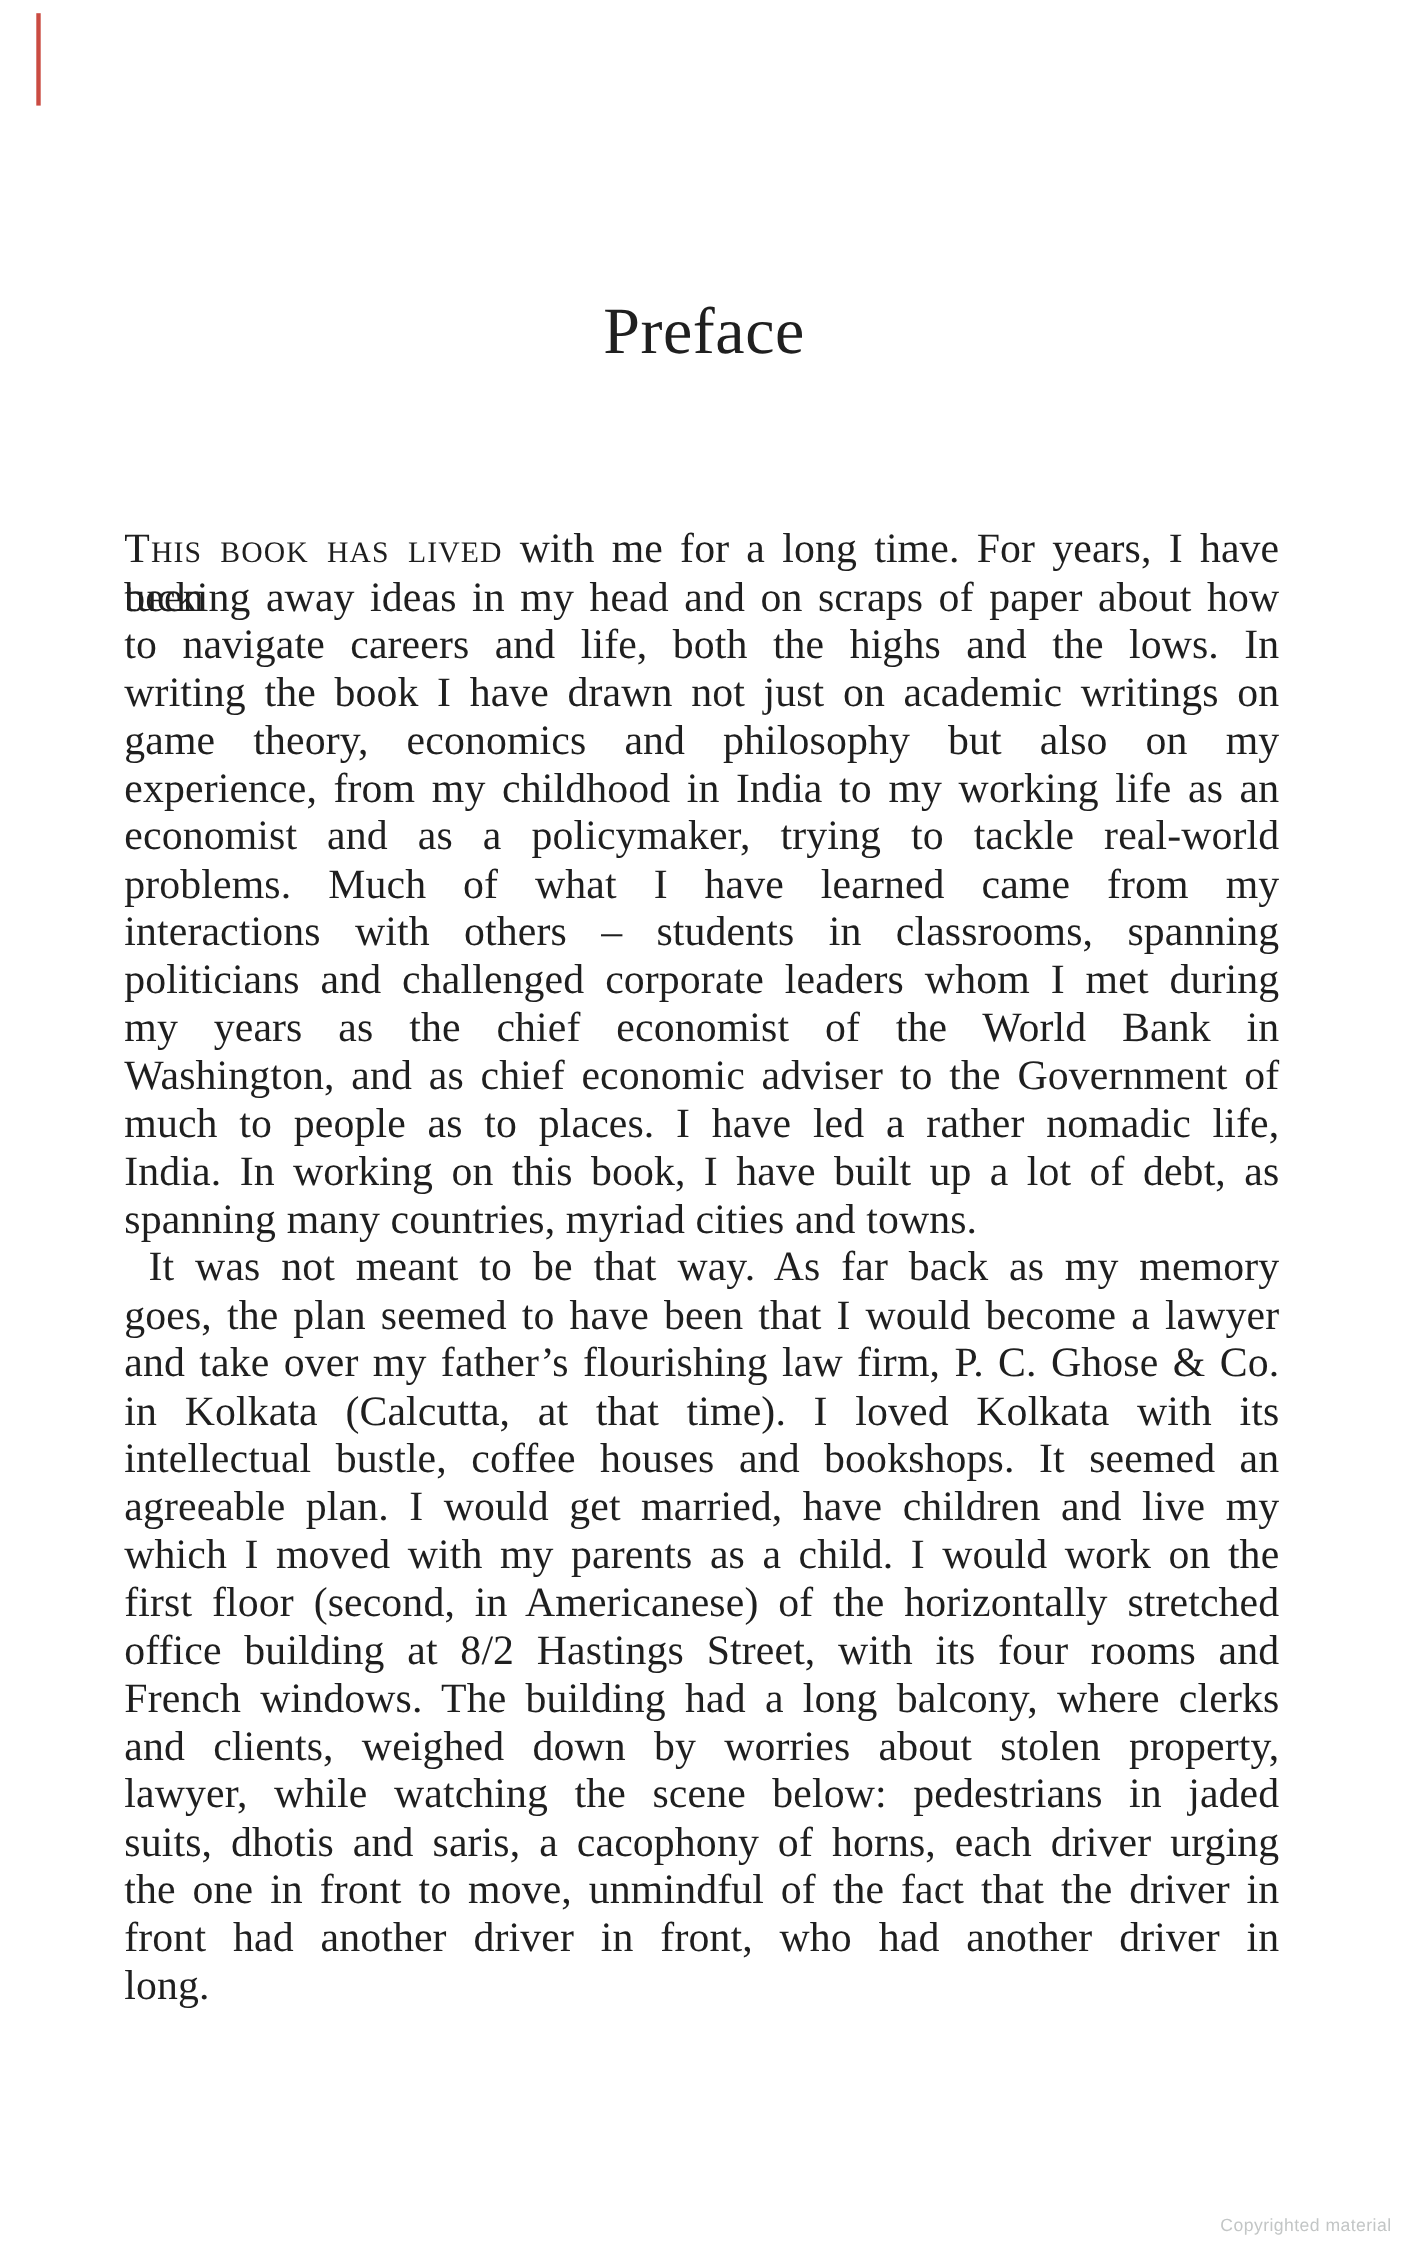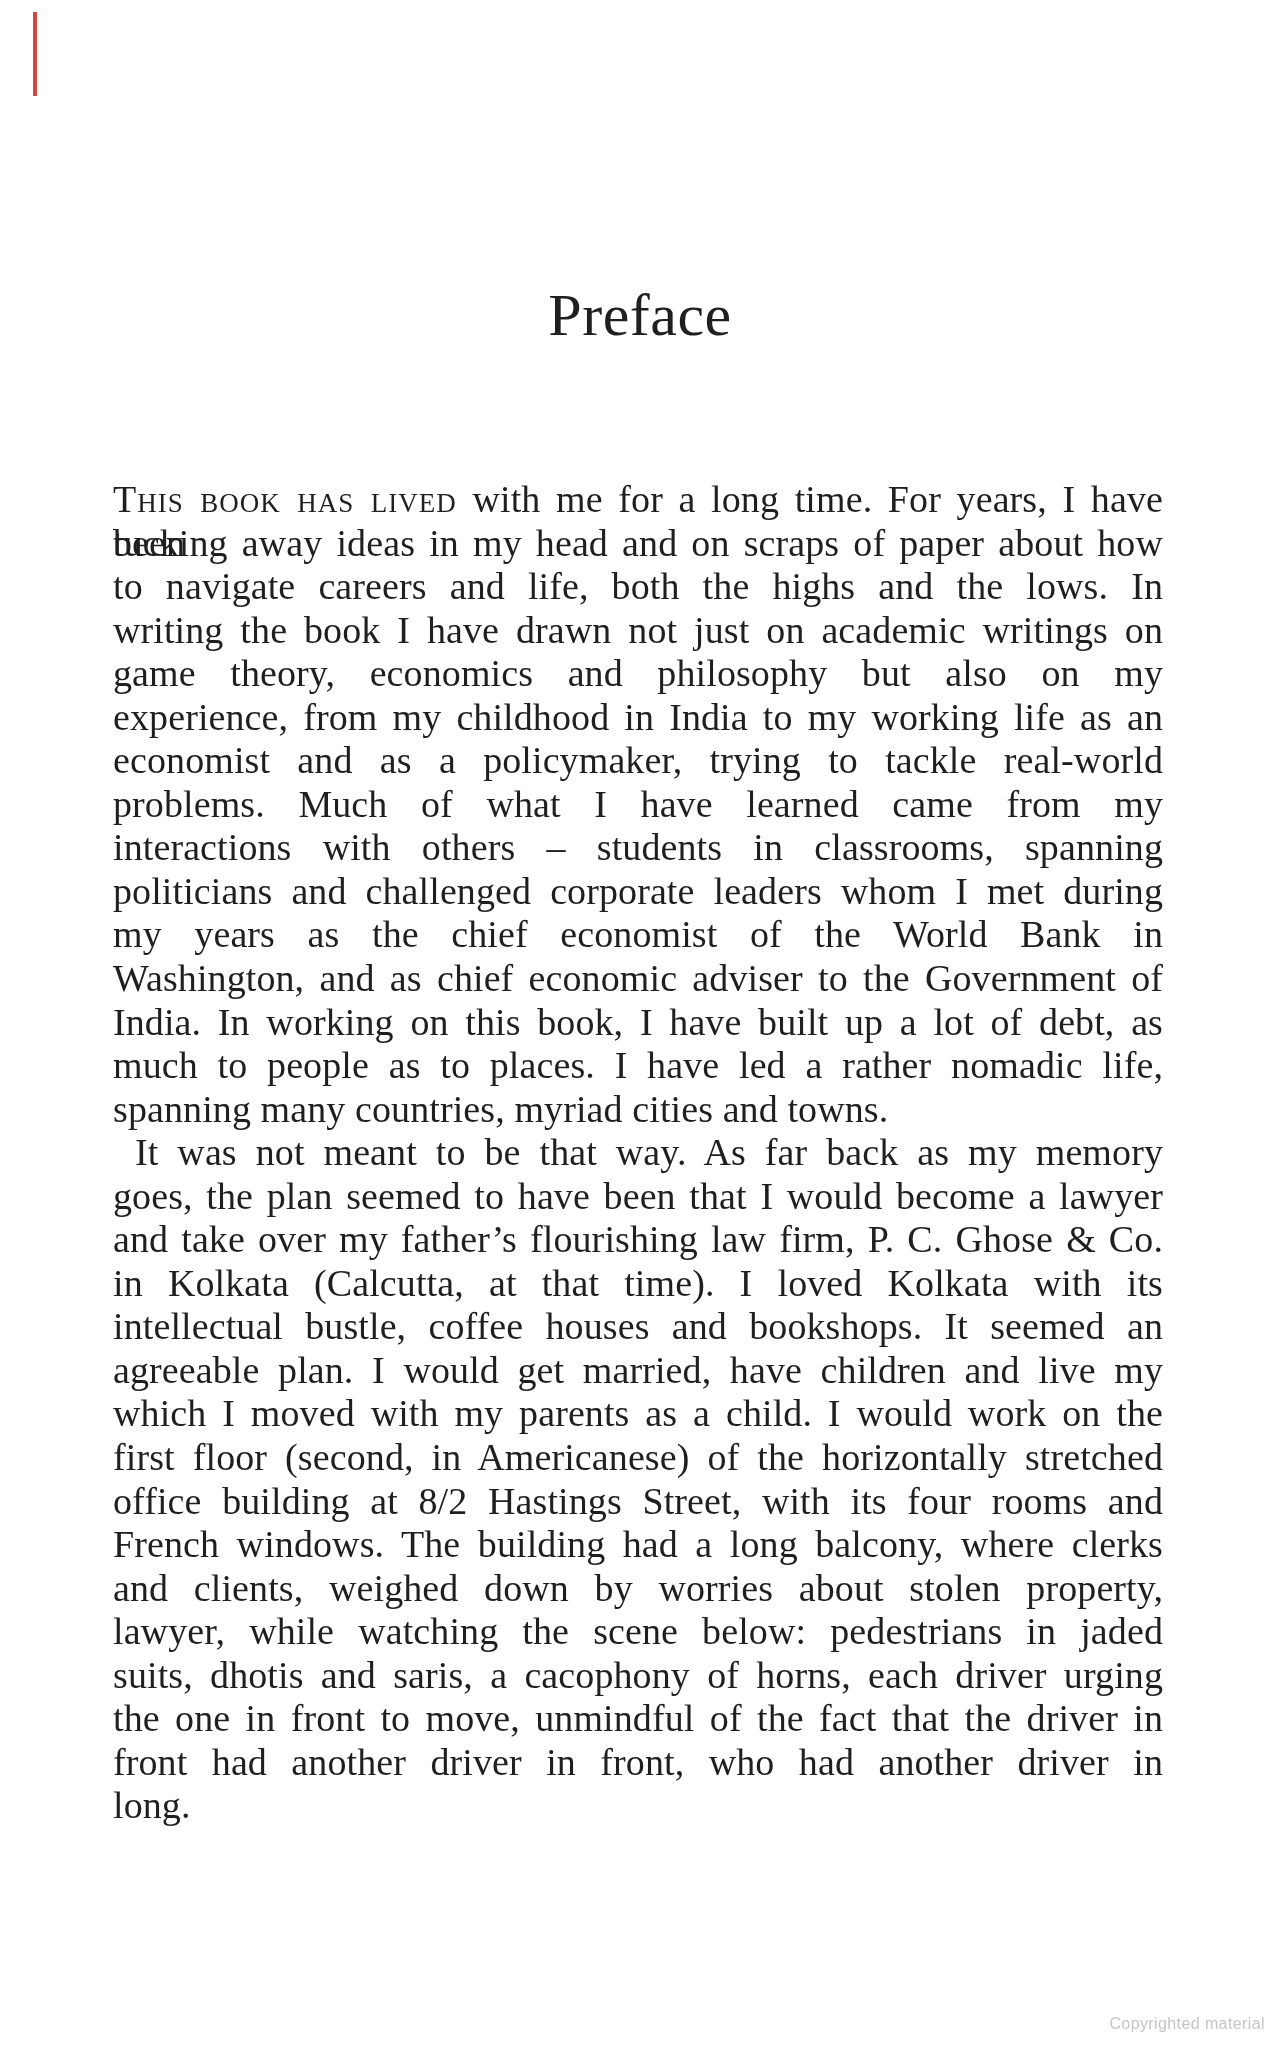--- a/index.html
+++ b/index.html
@@ -22,21 +22,21 @@
     top: 12px;
     width: 4px;
     height: 84px;
     background: var(--scanmark, #c4372d);
     opacity: 0.9;
   }
   .title {
     position: absolute;
     left: 0;
     right: 0;
-    top: 281px;
+    top: 267px;
     margin: 0;
     text-align: center;
     font-size: 60px;
     font-weight: 400;
     letter-spacing: 0.5px;
     color: var(--text, #1f1f1f);
   }
   .body-text {
     position: absolute;
     left: 113px;
@@ -85,22 +85,22 @@
       <div class="bodyline"><span>to navigate careers and life, both the highs and the lows. In</span></div>
       <div class="bodyline"><span>writing the book I have drawn not just on academic writings on</span></div>
       <div class="bodyline"><span>game theory, economics and philosophy but also on my</span></div>
       <div class="bodyline"><span>experience, from my childhood in India to my working life as an</span></div>
       <div class="bodyline"><span>economist and as a policymaker, trying to tackle real-world</span></div>
       <div class="bodyline"><span>problems. Much of what I have learned came from my</span></div>
       <div class="bodyline"><span>interactions with others – students in classrooms, spanning</span></div>
       <div class="bodyline"><span>politicians and challenged corporate leaders whom I met during</span></div>
       <div class="bodyline"><span>my years as the chief economist of the World Bank in</span></div>
       <div class="bodyline"><span>Washington, and as chief economic adviser to the Government of</span></div>
+      <div class="bodyline"><span>much to people as to places. I have led a rather nomadic life,</span></div>
       <div class="bodyline"><span>India. In working on this book, I have built up a lot of debt, as</span></div>
-      <div class="bodyline"><span>much to people as to places. I have led a rather nomadic life,</span></div>
       <div class="bodyline para-end"><span>spanning many countries, myriad cities and towns.</span></div>
       <div class="bodyline indented"><span>It was not meant to be that way. As far back as my memory</span></div>
       <div class="bodyline"><span>goes, the plan seemed to have been that I would become a lawyer</span></div>
       <div class="bodyline"><span>and take over my father’s flourishing law firm, P. C. Ghose &amp; Co.</span></div>
       <div class="bodyline"><span>in Kolkata (Calcutta, at that time). I loved Kolkata with its</span></div>
       <div class="bodyline"><span>intellectual bustle, coffee houses and bookshops. It seemed an</span></div>
       <div class="bodyline"><span>agreeable plan. I would get married, have children and live my</span></div>
       <div class="bodyline"><span>which I moved with my parents as a child. I would work on the</span></div>
       <div class="bodyline"><span>first floor (second, in Americanese) of the horizontally stretched</span></div>
       <div class="bodyline"><span>office building at 8/2 Hastings Street, with its four rooms and</span></div>

